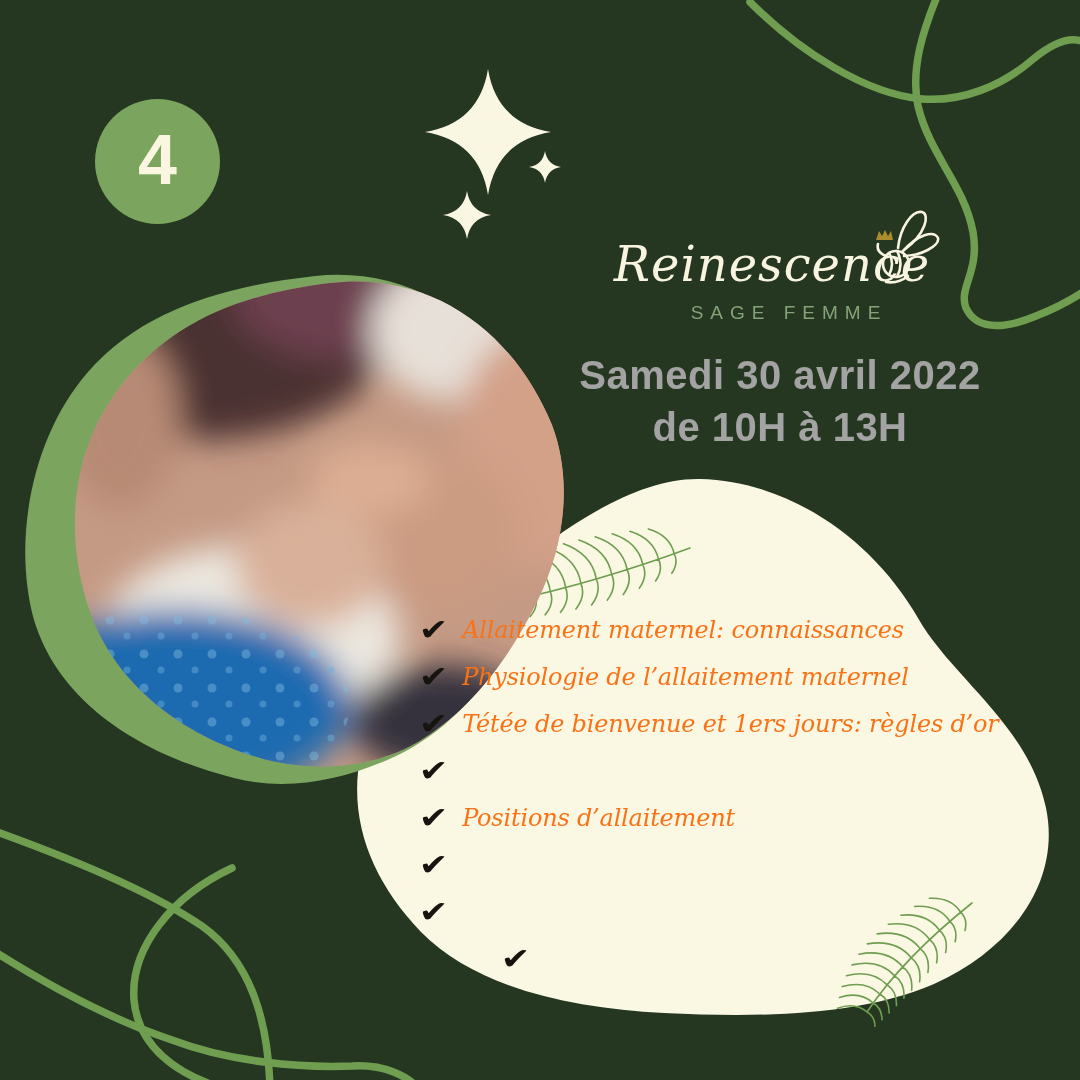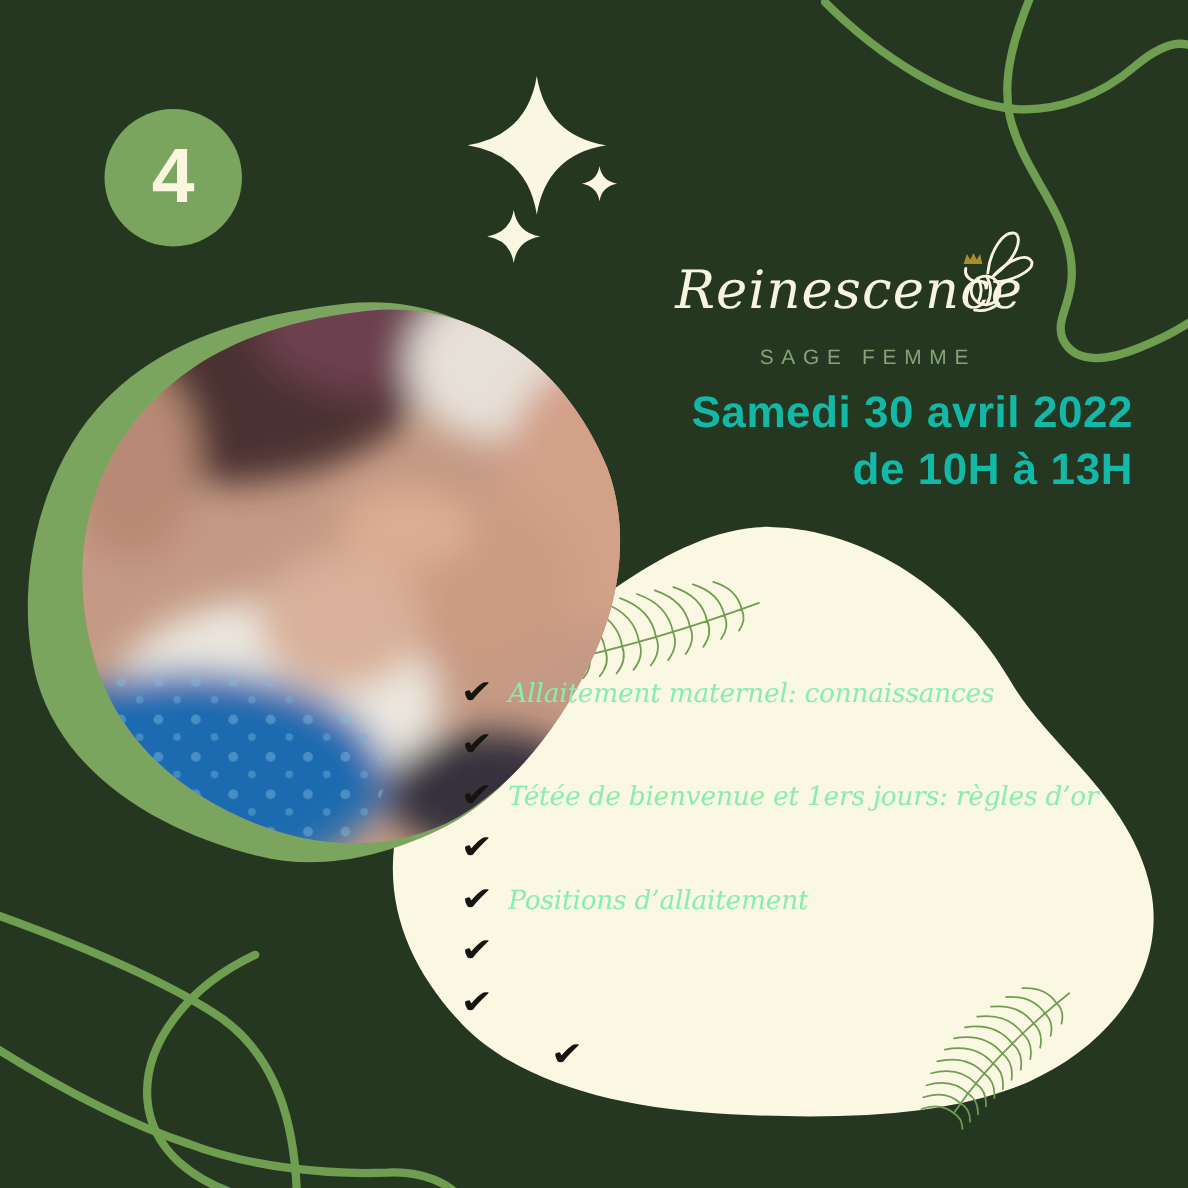--- a/index.html
+++ b/index.html
@@ -7,32 +7,32 @@
           font-family:"Liberation Sans",sans-serif;}
   svg.decor{position:absolute;left:0;top:0;width:1080px;height:1080px;}
 
   .badge{position:absolute;left:95px;top:99px;width:125px;height:125px;border-radius:50%;
          background:#7ba45e;display:flex;align-items:center;justify-content:center;}
   .badge span{color:#faf6e0;font-size:70px;font-weight:bold;transform:translateY(-2px);}
 
   .brand{position:absolute;left:597px;top:236px;width:350px;text-align:center;}
   .brand-name{font-family:"DejaVu Serif",serif;font-style:italic;font-size:48px;color:#f8f4e0;
               letter-spacing:1px;white-space:nowrap;}
-  .tagline{margin-top:23px;margin-left:34px;font-size:19px;letter-spacing:7px;color:#85a377;white-space:nowrap;}
+  .tagline{margin-top:10px;margin-left:34px;font-size:19px;letter-spacing:7px;color:#85a377;white-space:nowrap;}
   .bee{position:absolute;right:-22px;top:-34px;}
 
-  .event{position:absolute;left:530px;top:349px;width:500px;text-align:right;color:#14b8a6;
+  .event{position:absolute;left:530px;top:349px;width:500px;text-align:center;color:#a3a3a3;
          font-size:40px;font-weight:600;line-height:1.3;letter-spacing:0.5px;}
 
   .checklist{position:absolute;left:421px;top:606px;margin:0;padding:0;list-style:none;}
   .checklist li{display:flex;align-items:center;gap:16px;height:47px;}
   .checklist li:last-child{margin-left:82px;}
   .check{font-family:"DejaVu Sans",sans-serif;font-size:30px;color:#17140f;line-height:1;
          transform:scaleX(1.18);}
-  .item-text{font-family:"DejaVu Serif",serif;font-style:italic;font-size:24px;color:#86efac;
+  .item-text{font-family:"DejaVu Serif",serif;font-style:italic;font-size:24px;color:#f97316;
              white-space:nowrap;letter-spacing:-0.2px;}
 </style>
 </head>
 <body>
 
 <div class="canvas">
 
   <svg class="decor" viewBox="0 0 1080 1080">
     <defs>
       <clipPath id="photoClip">
@@ -124,20 +124,21 @@
     <div>de 10H à 13H</div>
   </div>
 
   <ul class="checklist">
     <li>
       <span class="check">✔</span>
       <span class="item-text">Allaitement maternel: connaissances</span>
       </li>
     <li>
       <span class="check">✔</span>
+      <span class="item-text">Physiologie de l’allaitement maternel</span>
       </li>
     <li>
       <span class="check">✔</span>
       <span class="item-text">Tétée de bienvenue et 1ers jours: règles d’or</span>
       </li>
     <li>
       <span class="check">✔</span>
       </li>
     <li>
       <span class="check">✔</span>

